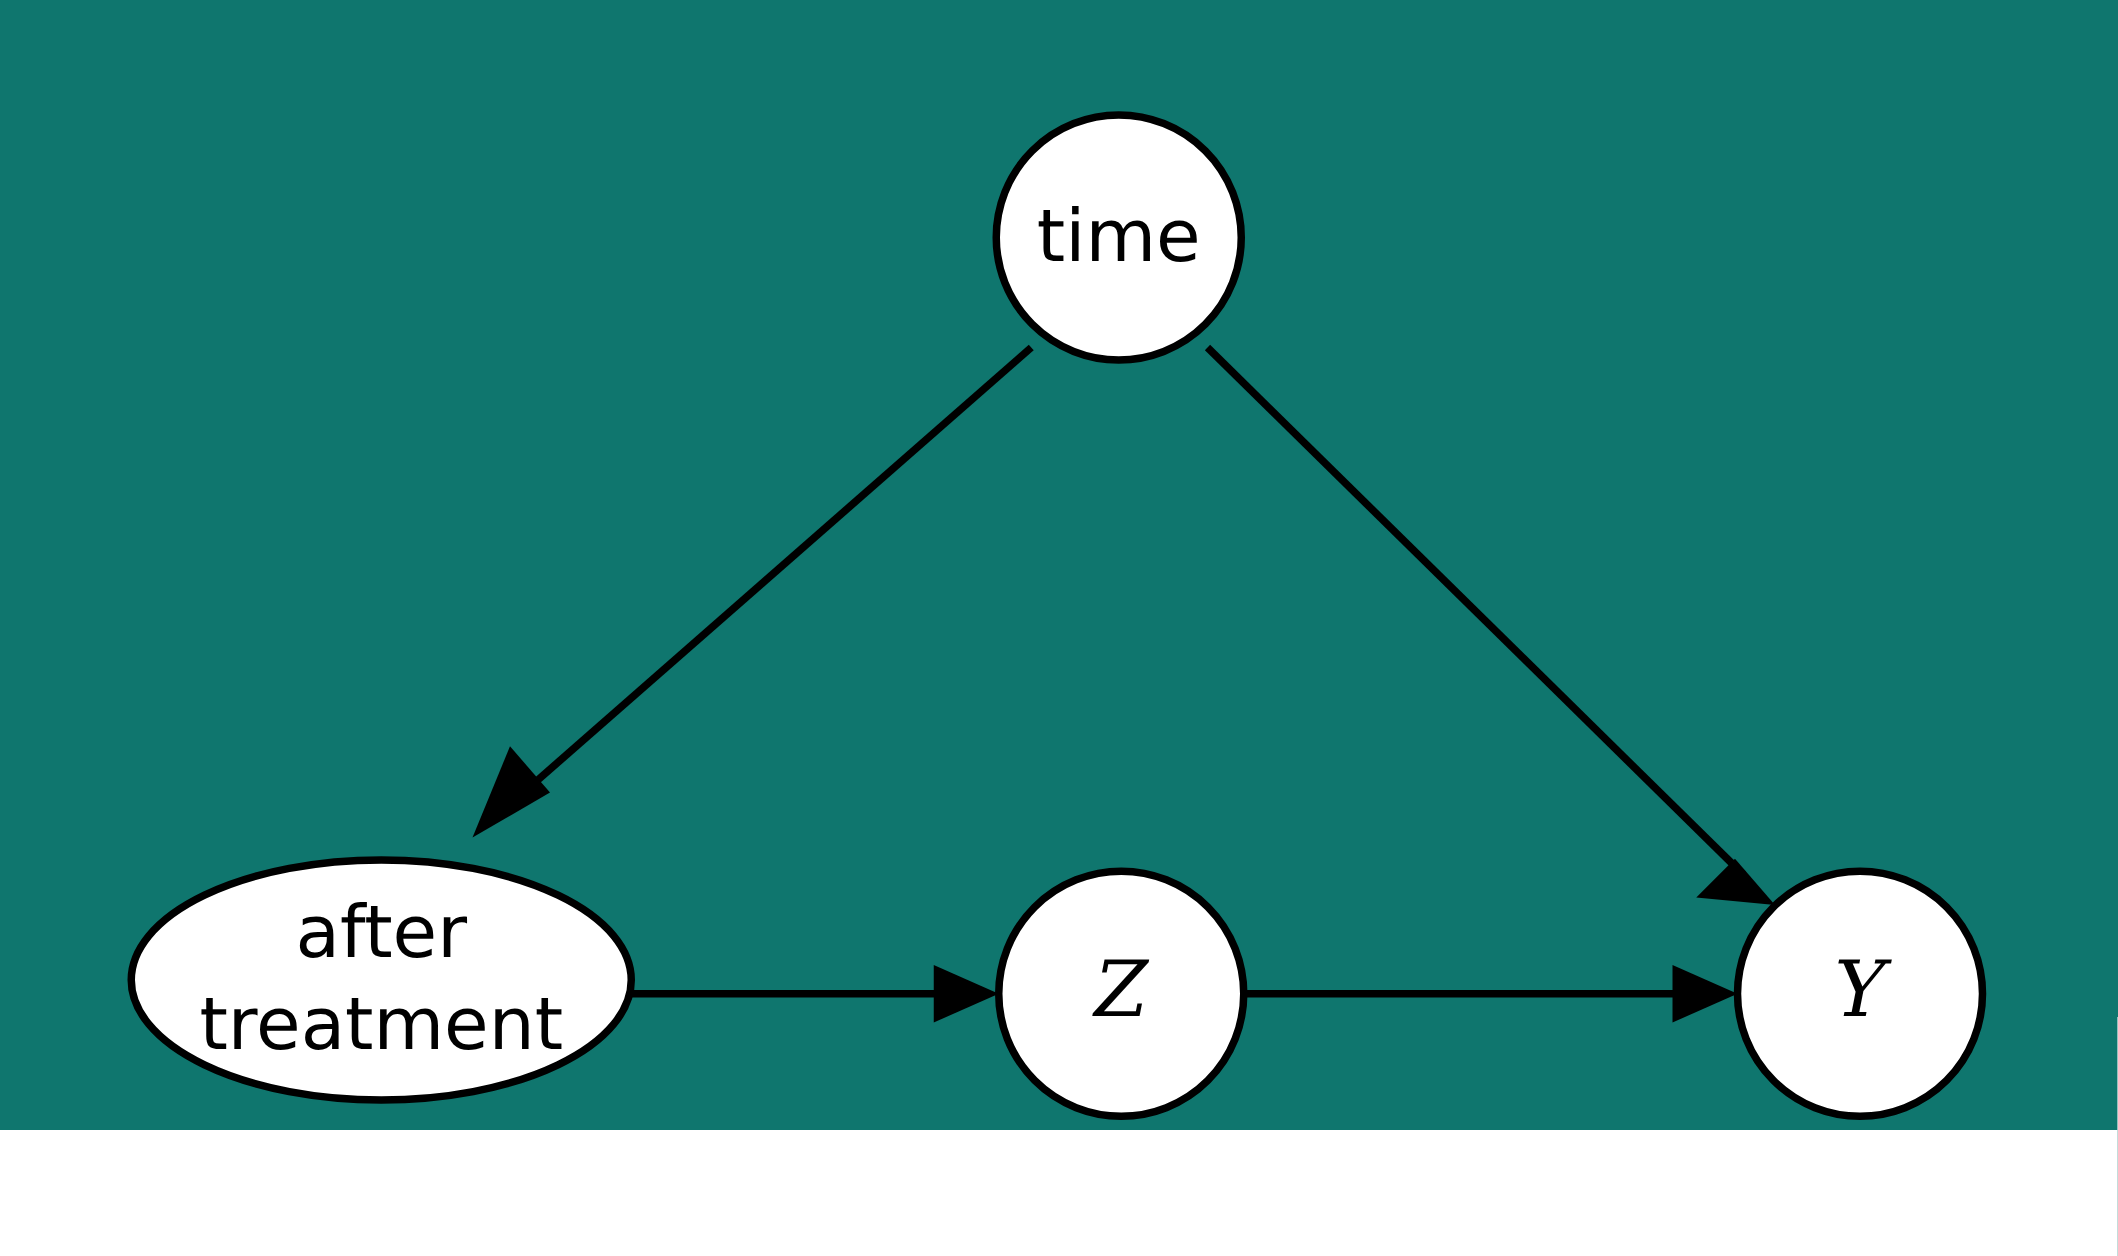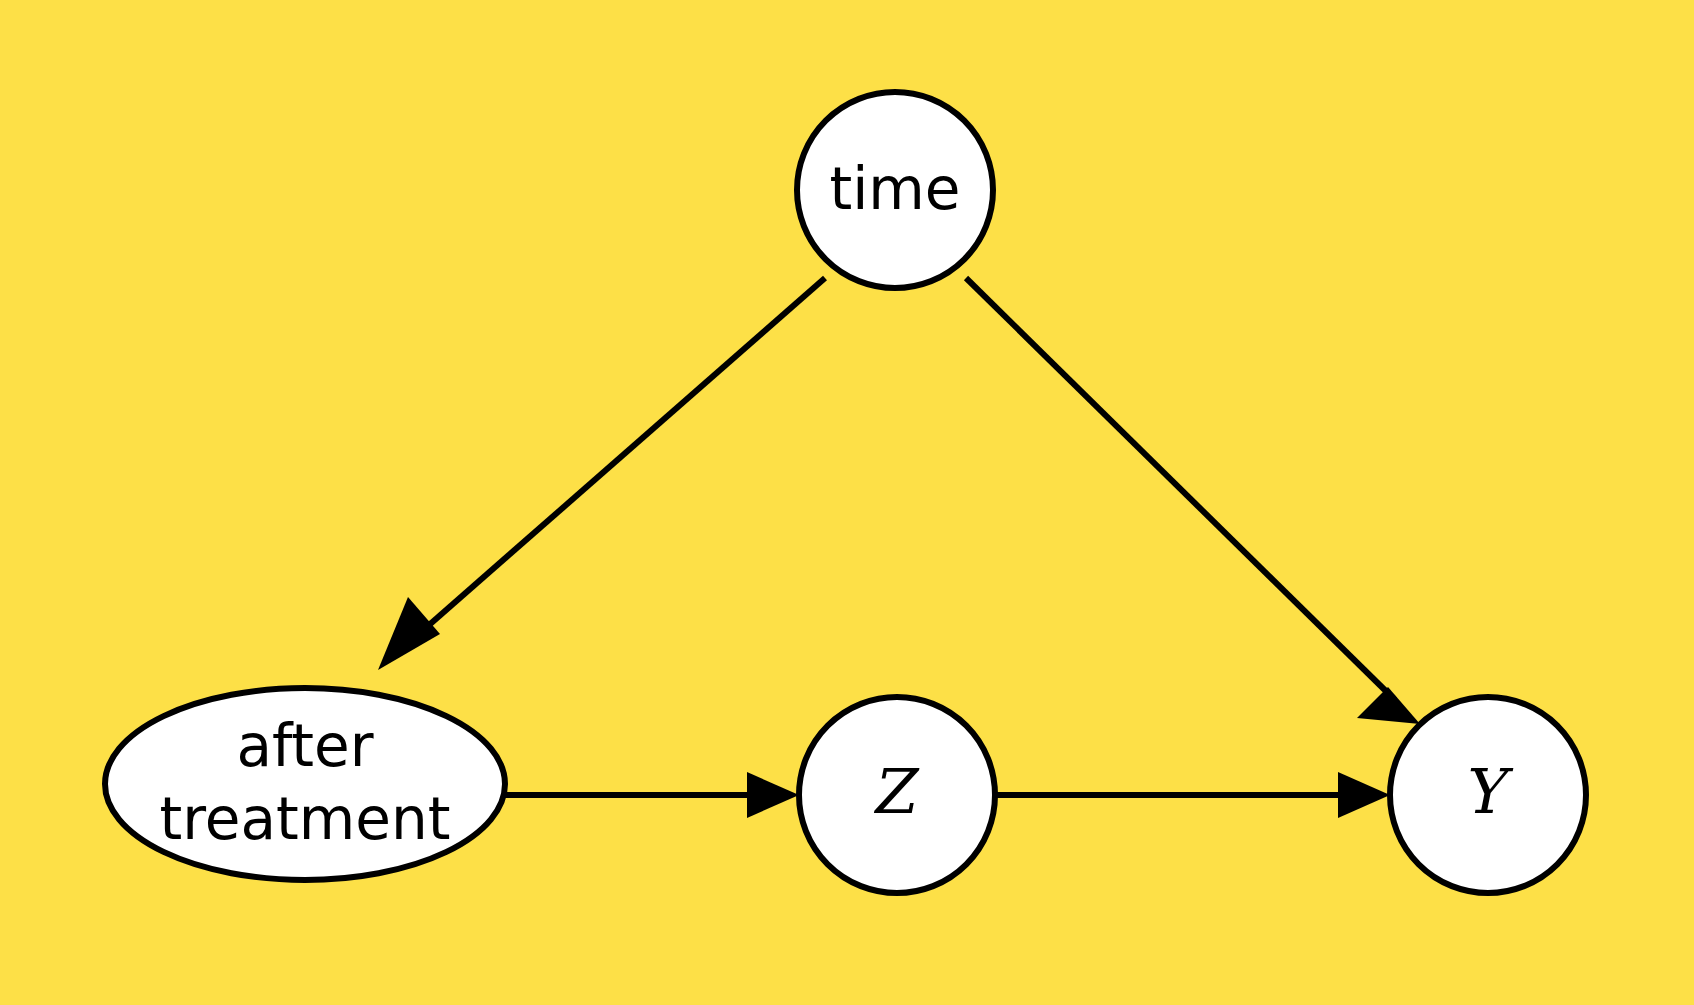--- a/index.html
+++ b/index.html
@@ -9,22 +9,22 @@
   }
   body {
     width: 1694px;
     height: 1005px;
     overflow: hidden;
     font-family: "DejaVu Sans", sans-serif;
   }
   #diagram-root {
     position: relative;
     width: 1694px;
-    height: 1005px;
-    background: #fde047;
+    height: 904px;
+    background: #0f766e;
     text-align: center;
   }
   svg.dag-canvas {
     display: block;
     width: 1694px;
     height: 1005px;
   }
   .node-shape {
     fill: #ffffff;
     stroke: #000000;

